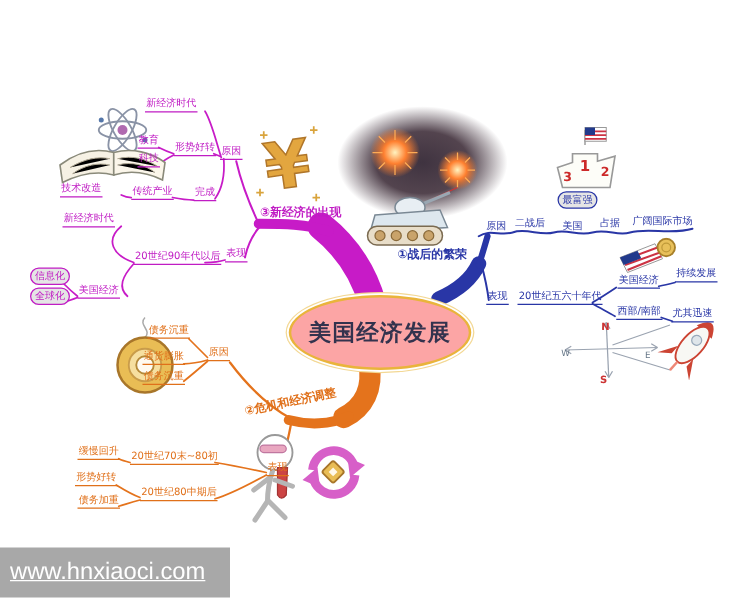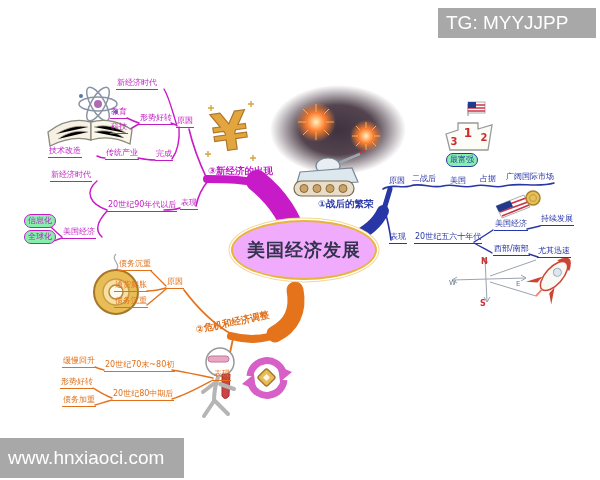--- a/index.html
+++ b/index.html
@@ -3,38 +3,38 @@
 <meta charset="utf-8">
 <style>
   html,body { margin:0; padding:0; background:#888; }
   #stage {
     position:relative; width:600px; height:480px; background:#ffffff;
     overflow:hidden; font-family:"DejaVu Sans",sans-serif;
   }
   #links, .icon-svg { position:absolute; pointer-events:none; }
   .lbl { position:absolute; white-space:nowrap; font-size:8px; line-height:11px; }
   .u  { border-bottom:1.2px solid currentColor; padding:0 1px 1px 1px; }
-  .bubble { border:1.1px solid currentColor; border-radius:7px; padding:0 3px 1px 3px; background:#86efac; }
+  .bubble { border:1.1px solid currentColor; border-radius:7px; padding:0 3px 1px 3px; background:#e5e5e5; }
   .m { color:#c01cc4; }
   .b { color:#2936a6; }
   .o { color:#e0701a; }
   .branch-label { font-weight:bold; font-size:9.5px; }
   #center-node {
-    position:absolute; left:231px; top:220px; width:142px; height:56px;
-    background:#f0abfc; border:2.5px solid #e9b43b; border-radius:50%;
+    position:absolute; left:231px; top:236px; width:142px; height:56px;
+    background:#fca5a5; border:2.5px solid #e9b43b; border-radius:50%;
     box-shadow:0 0 0 1.5px #fff, 0 0 0 2.5px #f3d894;
     display:flex; align-items:center; justify-content:center; z-index:5;
   }
   #center-node span { font-size:18px; font-weight:bold; color:#33334e; letter-spacing:1px; }
   .watermark {
     position:absolute; background:#a8a8a8; color:#fff;
     display:flex; align-items:center; font-family:"Liberation Sans",sans-serif;
   }
   #wm-tr { right:4px; top:8px; width:150px; height:30px; font-size:19px; padding-left:8px; }
-  #wm-bl { left:0; bottom:2px; width:176px; height:40px; font-size:19px; padding-left:8px; }
+  #wm-bl { left:0; bottom:2px; width:176px; height:40px; font-size:19px; padding-left:8px;text-decoration:underline; }
 </style>
 </head>
 <body>
 
 <div id="stage">
 
   <svg id="links" width="600" height="480" viewBox="0 0 600 480">
     <g stroke="#c71bc7" fill="none" stroke-linecap="round">
       <path d="M298,243 C291,218 277,197 257,181" stroke-width="22"></path>
       <path d="M263,185 C245,179 226,179 207,179" stroke-width="8"></path>
@@ -260,16 +260,15 @@
   <div class="lbl o u" style="left:118px;top:258px">债务沉重</div>
   <div class="lbl o u" style="left:114px;top:279px">通货膨胀</div>
   <div class="lbl o u" style="left:114px;top:295px">债务沉重</div>
   <div class="lbl o u" style="left:213px;top:368px">表现</div>
   <div class="lbl o u" style="left:104px;top:359px">20世纪70末~80初</div>
   <div class="lbl o u" style="left:62px;top:355px">缓慢回升</div>
   <div class="lbl o u" style="left:112px;top:388px">20世纪80中期后</div>
   <div class="lbl o u" style="left:60px;top:376px">形势好转</div>
   <div class="lbl o u" style="left:62px;top:394px">债务加重</div>
 
-  <div class="watermark" id="wm-tr">TG: MYYJJPP</div>
   <div class="watermark" id="wm-bl">www.hnxiaoci.com</div>
 
 </div>
 
 </body></html>

